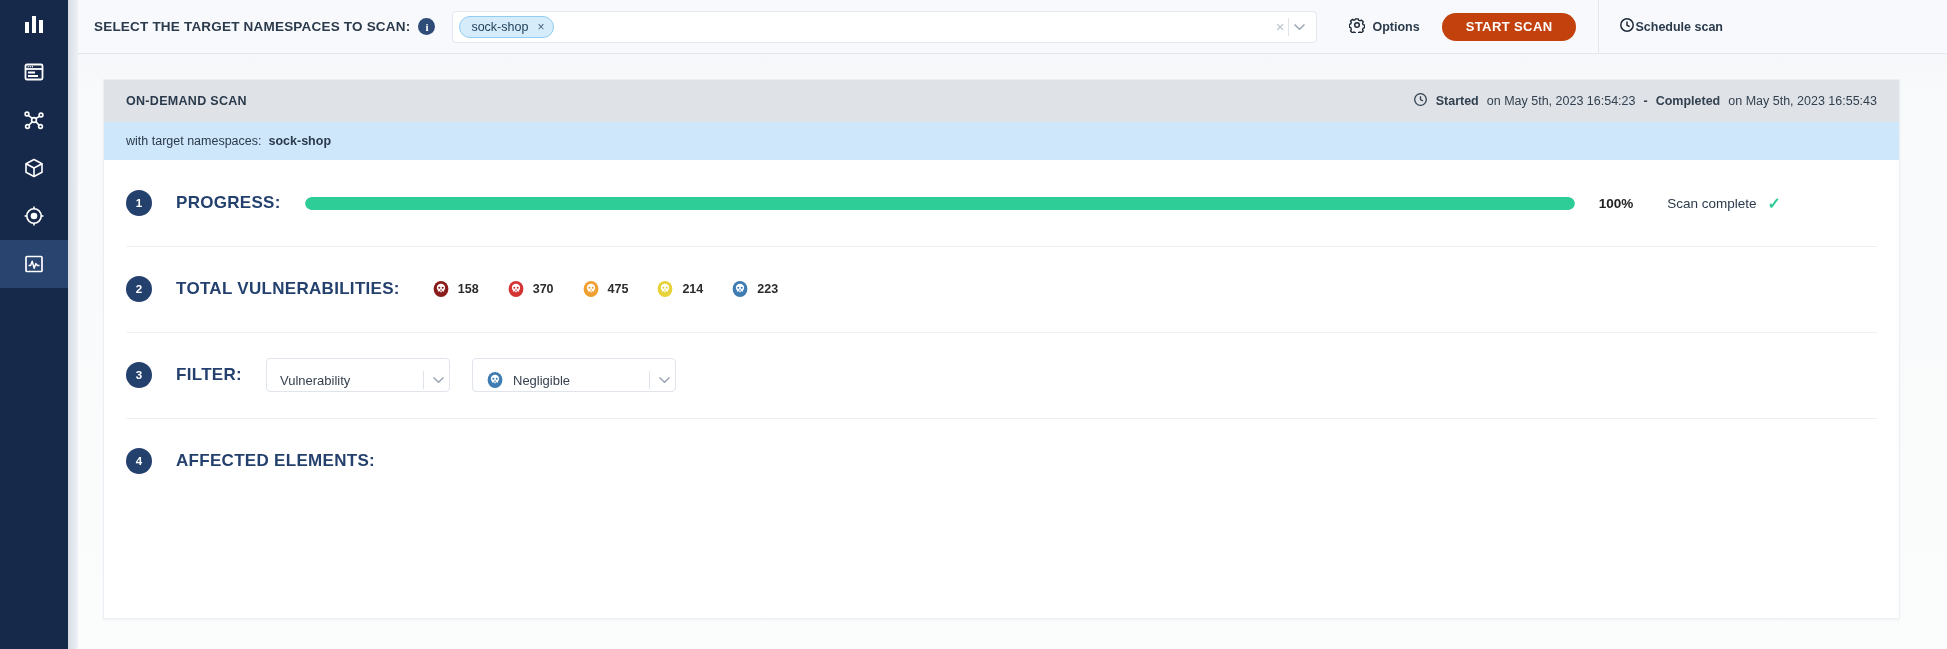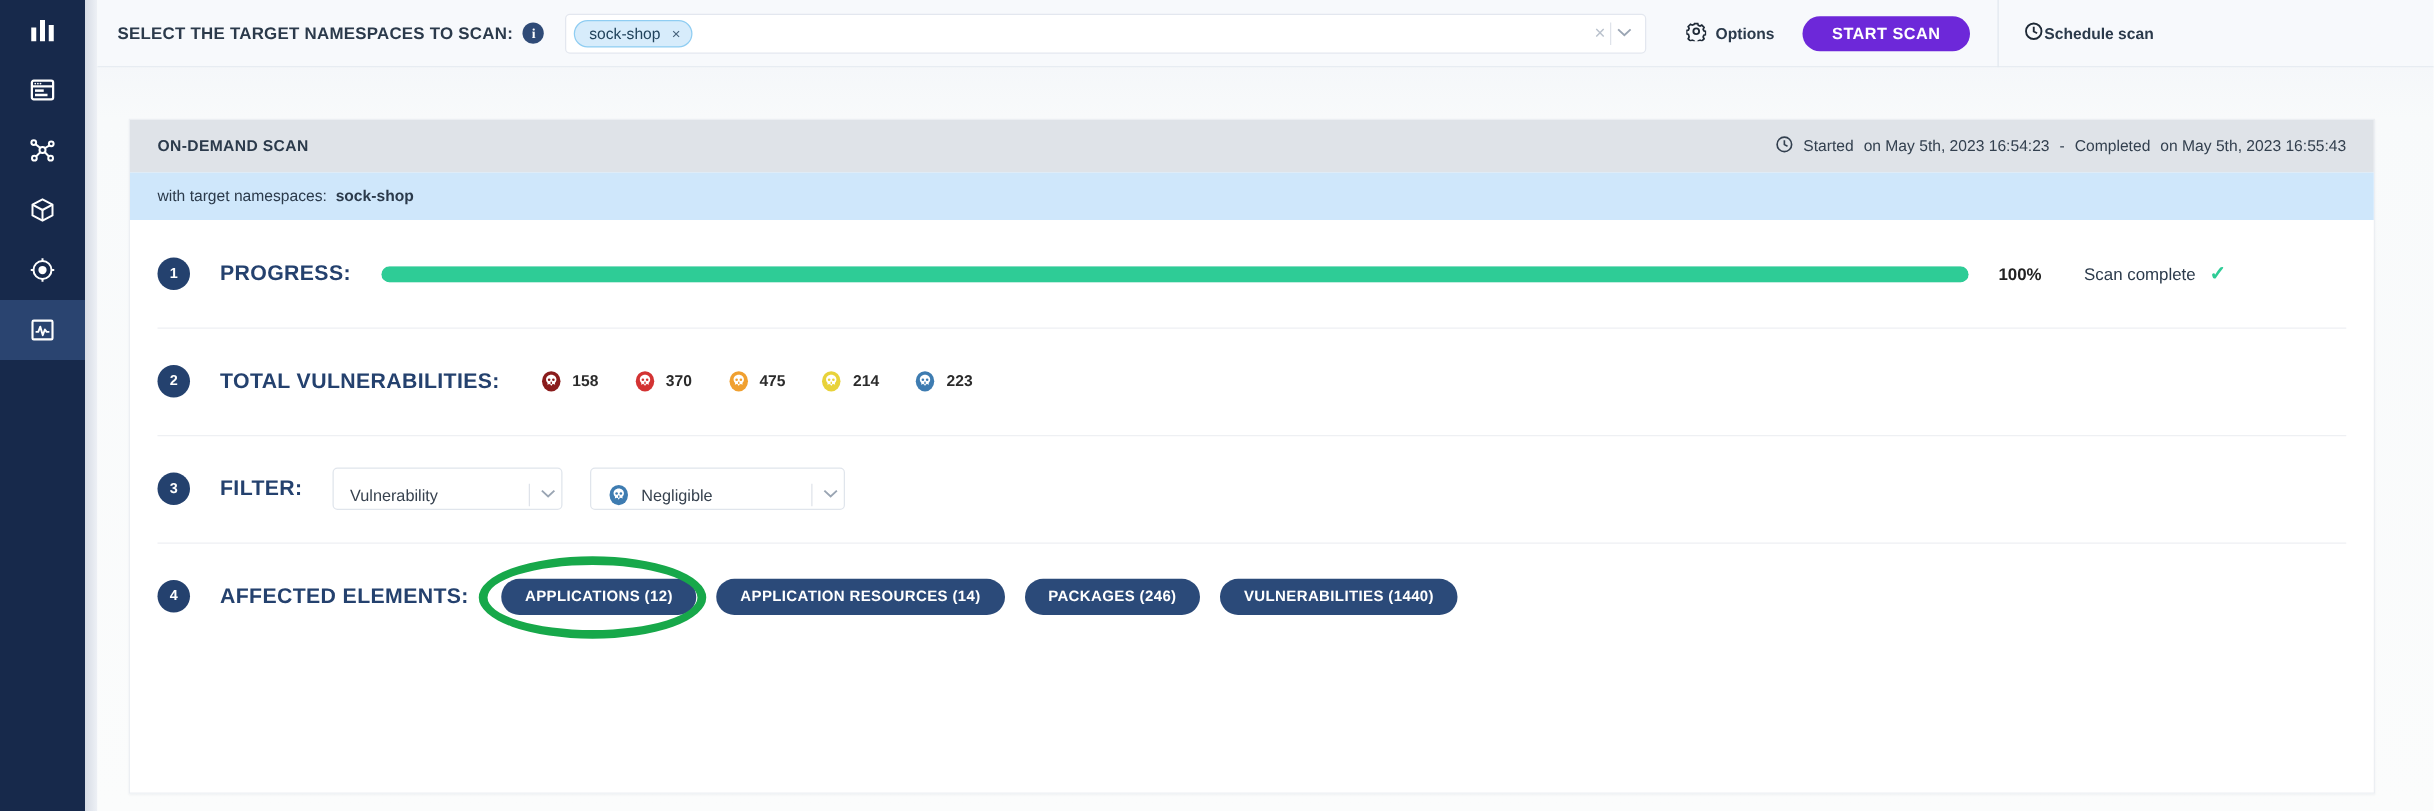--- a/index.html
+++ b/index.html
@@ -62,51 +62,51 @@
   .field-right { margin-left:auto; display:flex; align-items:center; gap:4px; padding-right:4px;}
   .field-x { color:#b9c1cc; font-size:15px; cursor:pointer; line-height:1; }
   .field-sep { width:1px; height:18px; background:#dfe3ea; }
   .caret { color:#9aa5b3; font-size:11px; cursor:pointer; }
   #options-btn {
     display:flex; align-items:center; gap:7px;
     margin-left:32px; font-size:12.5px; font-weight:bold; color:#2b3a4b;
     cursor:pointer; white-space:nowrap;
   }
   #start-scan {
-    margin-left:22px; background:#6d28d9; color:#fff;
+    margin-left:22px; background:#c2410c; color:#fff;
     font-size:13px; font-weight:bold; letter-spacing:.4px;
     border:none; border-radius:16px; height:28px; padding:0 24px;
     cursor:pointer; white-space:nowrap;
   }
   #topbar-sep { width:1px; height:54px; background:#e2e7ee; margin-left:22px; }
   #schedule-btn {
     display:flex; align-items:center; gap:0; margin-left:20px;
     font-size:12.5px; font-weight:bold; color:#2b3a4b; cursor:pointer; white-space:nowrap;
   }
 
   
   #page {
     position:absolute; left:78px; top:54px; width:1869px; height:595px;
     background:linear-gradient(to bottom,#f5f7fa 0%, #f8fafb 40px, #fbfcfc 100%);
   }
   #card {
-    position:absolute; left:25px; top:41px; width:1797px; height:540px;
+    position:absolute; left:25px; top:25px; width:1797px; height:540px;
     background:#fff; border:1px solid #eceff3;
     box-shadow:0 1px 2px rgba(20,40,70,.05);
   }
   #card-header {
     height:42px; background:#dfe3e8;
     display:flex; align-items:center; padding:0 22px;
   }
   #card-title { font-size:12.5px; font-weight:bold; color:#2b3a4b; letter-spacing:.3px; }
   #card-times {
     margin-left:auto; display:flex; align-items:center; gap:8px;
     font-size:12.5px; color:#33404f; white-space:nowrap;
   }
-  #card-times b { font-weight:normal; }
+  #card-times b { font-weight:bold; }
   #ns-banner {
     height:38px; background:#cfe7fb;
     display:flex; align-items:center; padding:0 22px;
     font-size:12.5px; color:#2b3a4b;
   }
   #ns-banner b { margin-left:7px; font-weight:bold; }
 
   .row {
     display:flex; align-items:center;
     padding:0 22px; position:relative;
@@ -406,23 +406,16 @@
                 <polyline points="1.5,1.5 6.5,6.2 11.5,1.5"></polyline>
               </svg>
           </span>
         </span>
       </div>
     </div>
 
     <div class="row" id="row-affected">
       <div class="step">4</div>
       <div class="row-label">AFFECTED ELEMENTS:</div>
-      <div id="pill-group">
-        <div id="highlight-ellipse" style="border-color: rgb(23, 168, 74);"></div>
-      <button class="pill">APPLICATIONS (12)</button>
-          <button class="pill">APPLICATION RESOURCES (14)</button>
-          <button class="pill">PACKAGES (246)</button>
-          <button class="pill">VULNERABILITIES (1440)</button>
-        </div>
     </div>
 
   </div>
 </div>
 
 </body></html>

